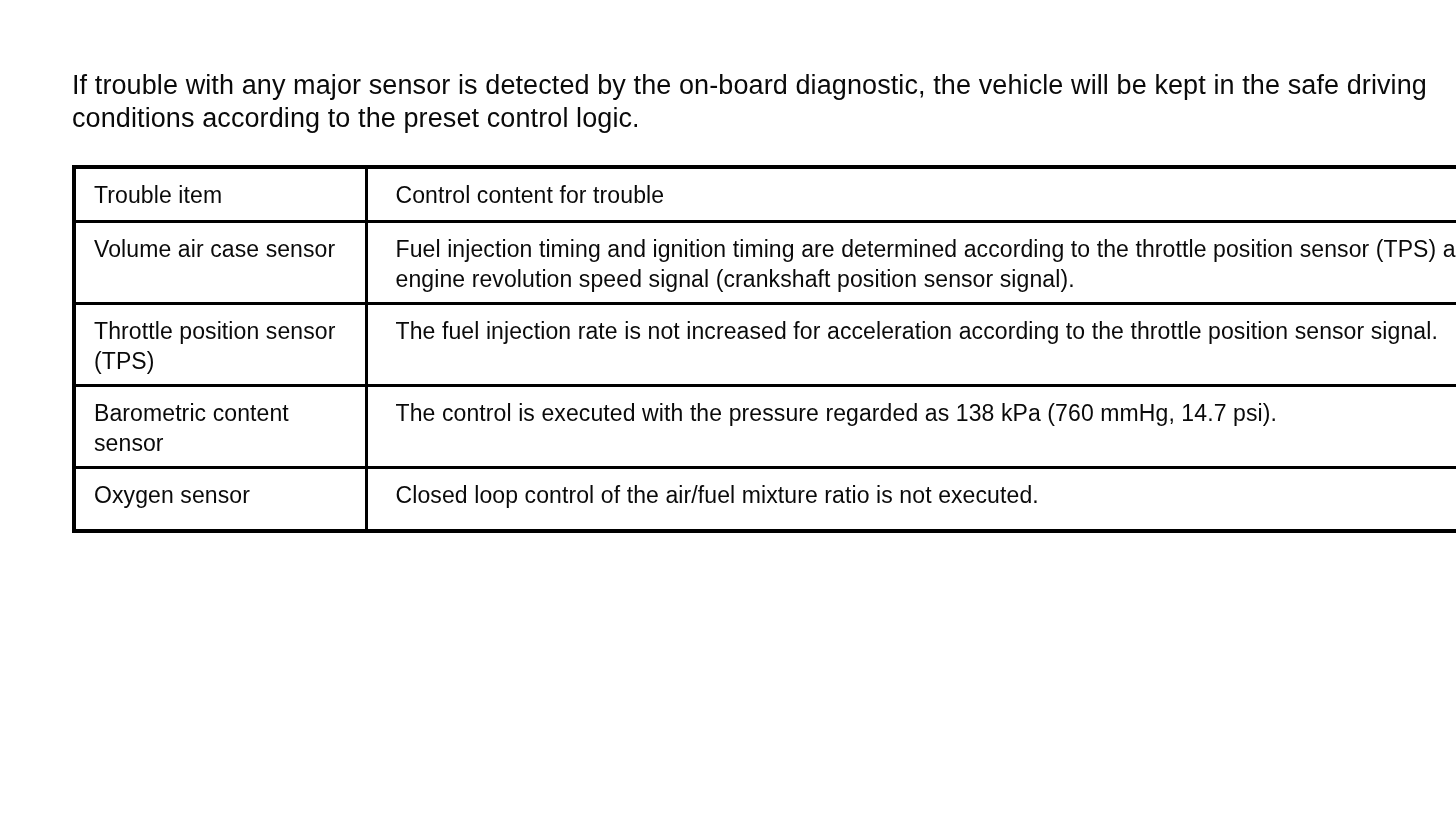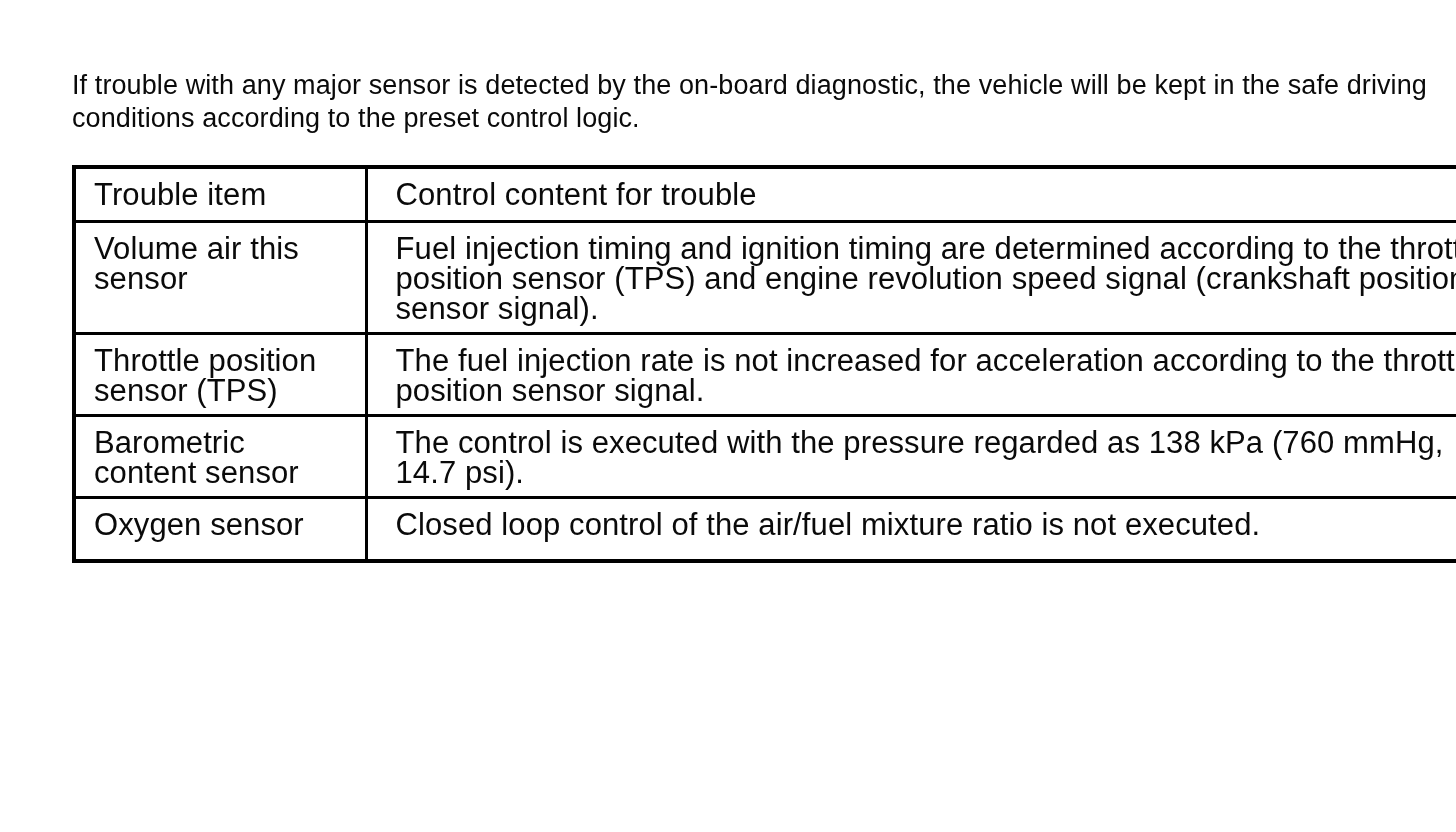--- a/index.html
+++ b/index.html
@@ -27,21 +27,21 @@
   table.trouble-table {
     margin-top: 30px;
     width: 1434px;
     border-collapse: collapse;
     border: 4px solid #000000;
     table-layout: fixed;
   }
   table.trouble-table td {
     border: 3px solid #000000;
     vertical-align: top;
-    font-size: 31px;
+    font-size: 23px;
     line-height: 30px;
     letter-spacing: 0.1px;
   }
   td.col-item {
     width: 292px;
     padding: 11px 12px 8px 18px;
   }
   td.col-content {
     padding: 11px 16px 8px 28px;
     white-space: pre-line;
@@ -55,21 +55,21 @@
   <p class="intro">If trouble with any major sensor is detected by the on-board diagnostic, the vehicle will be kept in the safe driving conditions according to the preset control logic.</p>
 
   <table class="trouble-table">
     <tbody>
       <tr style="height:54px;">
         <td class="col-item">Trouble item</td>
         <td class="col-content">Control content for trouble</td>
       </tr>
 
       <tr style="height:82px;">
-        <td class="col-item">Volume air this sensor</td>
+        <td class="col-item">Volume air case sensor</td>
         <td class="col-content">Fuel injection timing and ignition timing are determined according to the throttle position sensor (TPS) and engine revolution speed signal (crankshaft position sensor signal).</td>
       </tr>
 
 
       <tr style="height:80px;">
         <td class="col-item">Throttle position sensor (TPS)</td>
         <td class="col-content">The fuel injection rate is not increased for acceleration according to the throttle position sensor signal.</td>
       </tr>
 
 

